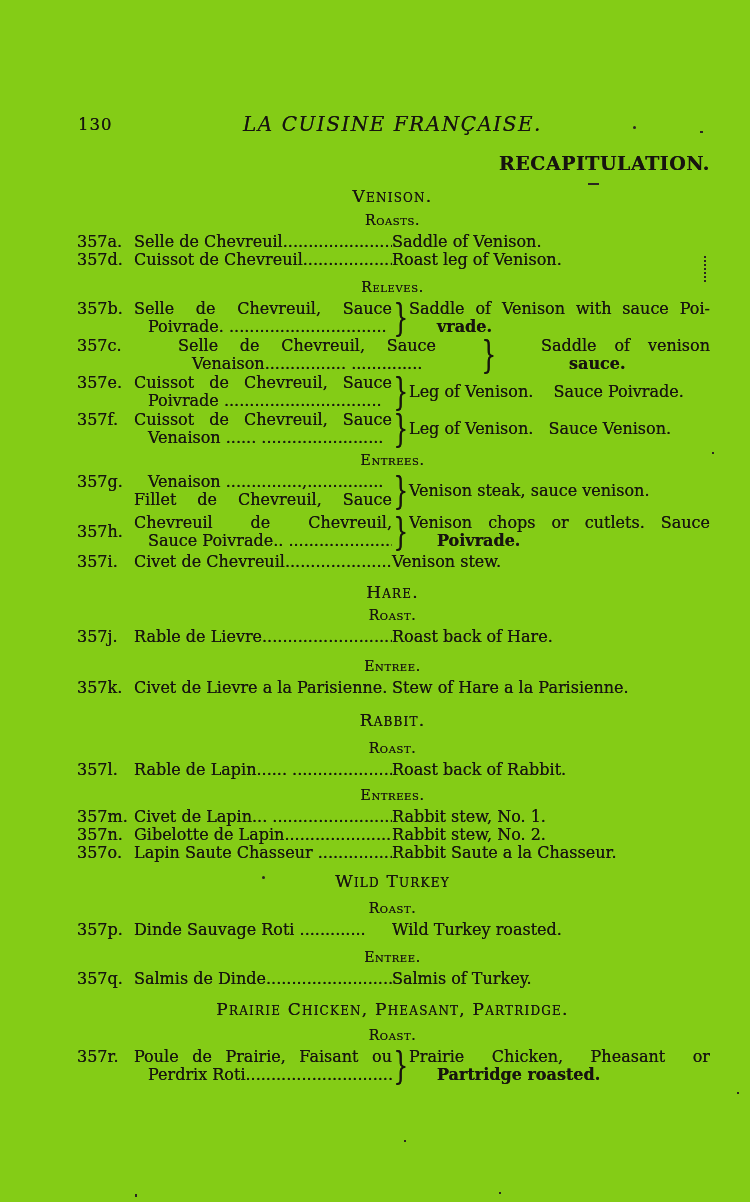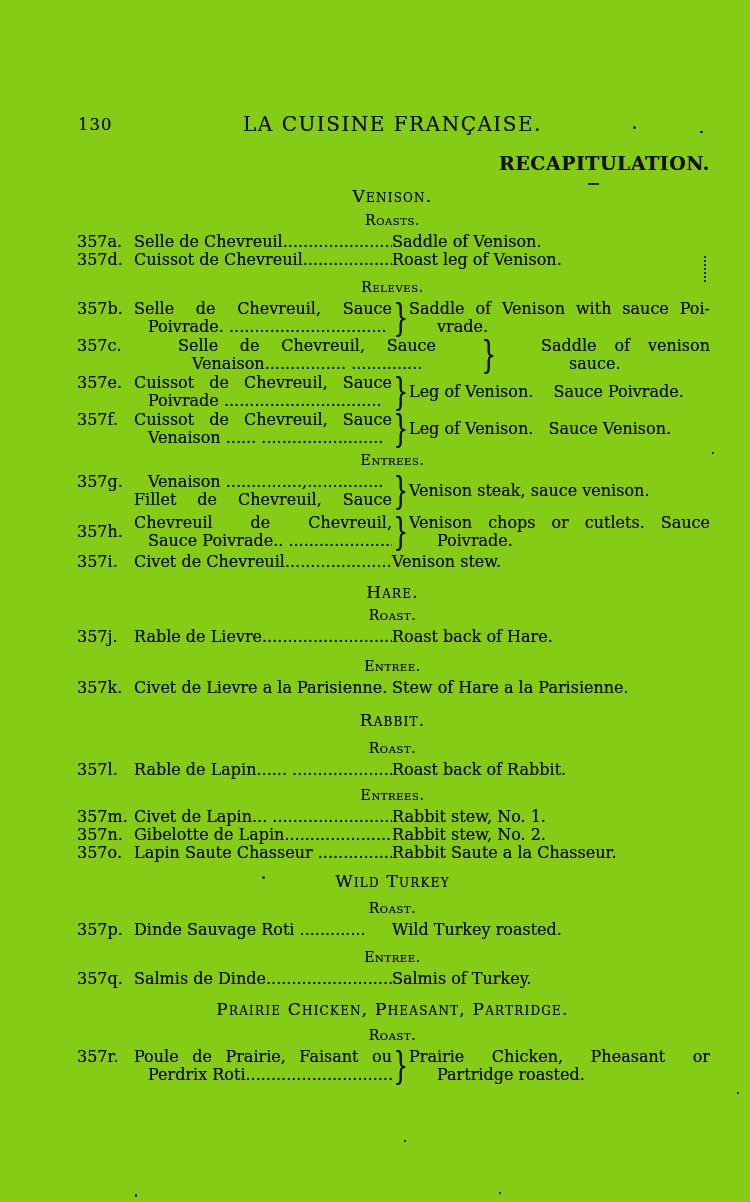--- a/index.html
+++ b/index.html
@@ -8,35 +8,35 @@
     width:750px;height:1202px;
     background:#84cc16;
     font-family:"DejaVu Serif","Liberation Serif",serif;
     color:#17140f;
     overflow:hidden;
     text-shadow:0 0 .35px rgba(23,20,15,.85);
   }
   .content{position:absolute;left:75px;top:0;width:635px;}
   .pagehead{position:relative;margin-top:112px;height:24px;}
   .pagenum{position:absolute;left:3px;top:3px;font-size:16.5px;letter-spacing:1px;}
-  .title{text-align:center;font-size:20px;letter-spacing:1.5px;}
+  .title{text-align:center;font-style:italic;font-size:20px;letter-spacing:1.5px;}
   .recap{text-align:right;font-weight:bold;font-size:19px;letter-spacing:.5px;margin-top:15px;line-height:24px;}
   .sec-h{text-align:center;font-variant:small-caps;font-size:17px;line-height:18px;letter-spacing:1.2px;}
   .grp-h{text-align:center;font-variant:small-caps;font-size:14px;line-height:15px;letter-spacing:.6px;margin-bottom:5px;}
   .entry{display:flex;align-items:stretch;font-size:16px;}
   .line{height:18px;line-height:18px;}
   .num{flex:0 0 57px;width:57px;padding-left:2px;line-height:18px;}
   .fr{flex:0 0 258px;width:258px;}
   .fr .line{white-space:pre;overflow:hidden;}
   .fr .l2{padding-left:14px;}
   .bracecol{flex:0 0 17px;width:17px;display:flex;align-items:center;justify-content:center;}
   .brace-glyph{display:block;font-size:37px;line-height:34px;transform:scaleX(.62);transform-origin:50% 50%;font-weight:400;}
   .en{flex:1 1 auto;min-width:0;display:flex;flex-direction:column;justify-content:center;}
   .en .line{white-space:pre-wrap;}
-  .en .l2{padding-left:28px;}
+  .en .l2{padding-left:28px;font-weight:bold;}
   .line.j{white-space:normal !important;text-align:justify;height:18px;overflow:hidden;}
   .line.j::after{content:"";display:inline-block;width:100%;}
   
   .artifact{position:absolute;background:#2a2620;}
   .a-dot1{left:633px;top:126px;width:3px;height:3px;border-radius:50%;}
   .a-dash1{left:588px;top:183px;width:11px;height:2px;}
   .a-vline{left:704px;top:256px;width:2px;height:27px;background:repeating-linear-gradient(to bottom,#2a2620 0 2px,transparent 2px 4px);}
   .a-dot2{left:262px;top:876px;width:3px;height:3px;border-radius:50%;}
   .a-dot3{left:712px;top:452px;width:2px;height:2px;}
   .a-dot4{left:135px;top:1194px;width:2px;height:3px;}

